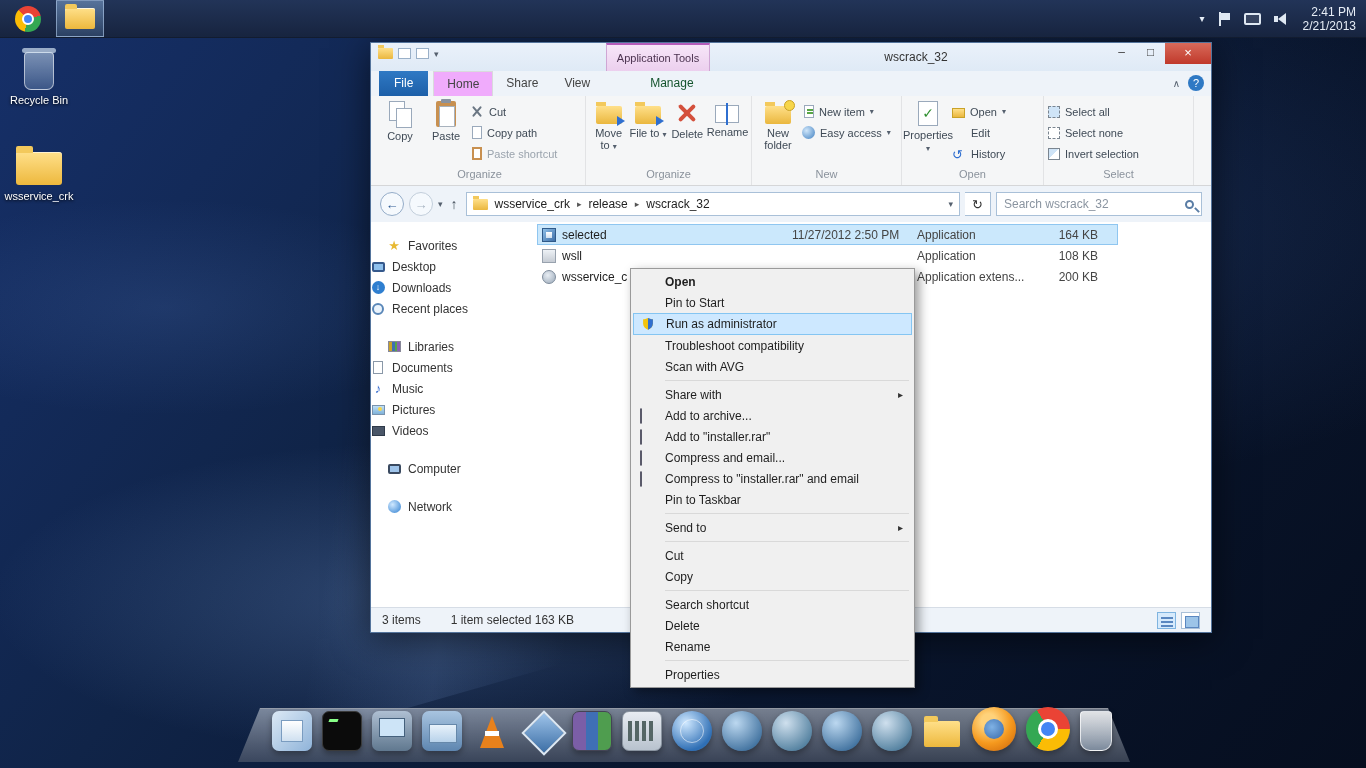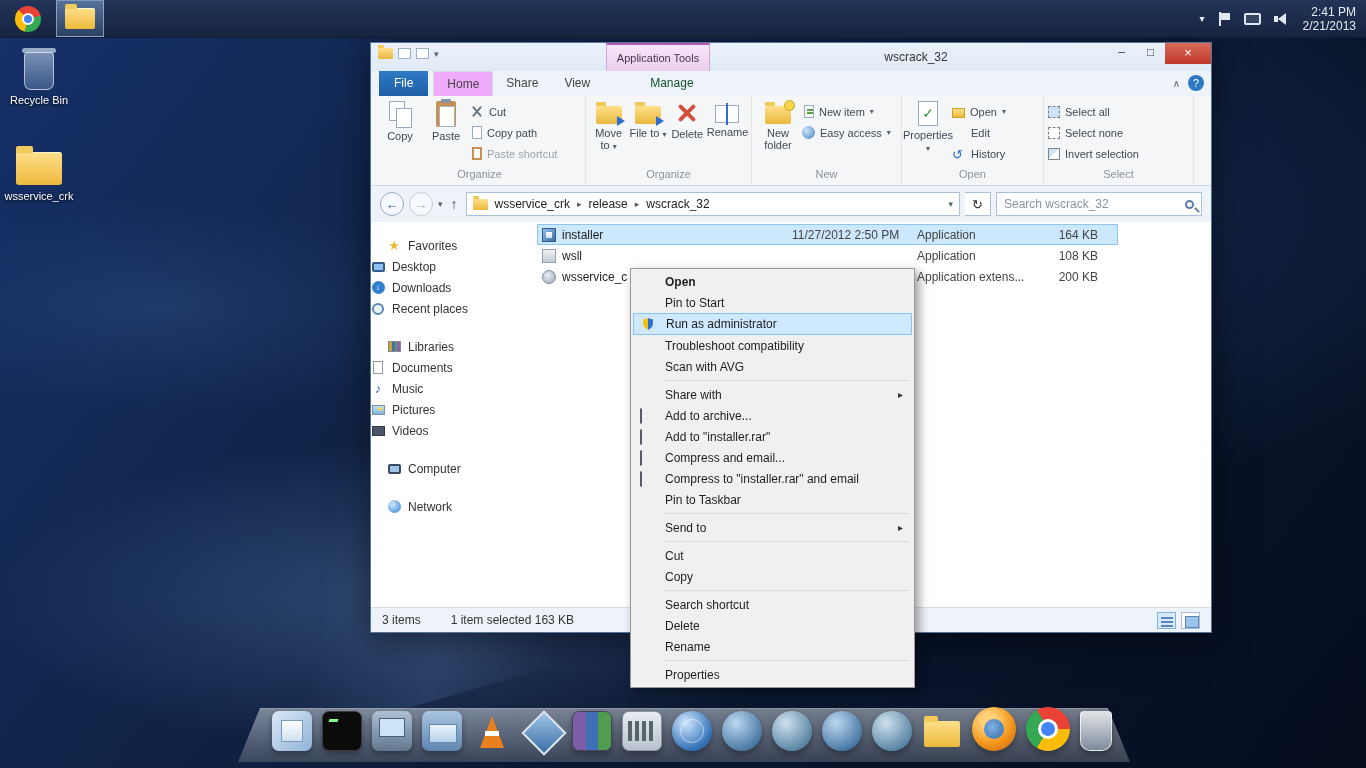--- a/index.html
+++ b/index.html
@@ -497,21 +497,21 @@
             <span class="net"></span>
           </span>
         <span>Network</span>
       </div>
     </div>
 
     <div class="filearea">
       <div class="frow selected">
         <div class="cell cell-name">
           <span class="fi fi-installer"></span>
-          <span>installer</span>
+          <span>selected</span>
         </div>
         <div class="cell cell-date">11/27/2012 2:50 PM</div>
         <div class="cell cell-type">Application</div>
         <div class="cell cell-size">164 KB</div>
       </div>
       <div class="frow">
         <div class="cell cell-name">
           <span class="fi fi-app"></span>
           <span>wsll</span>
         </div>

